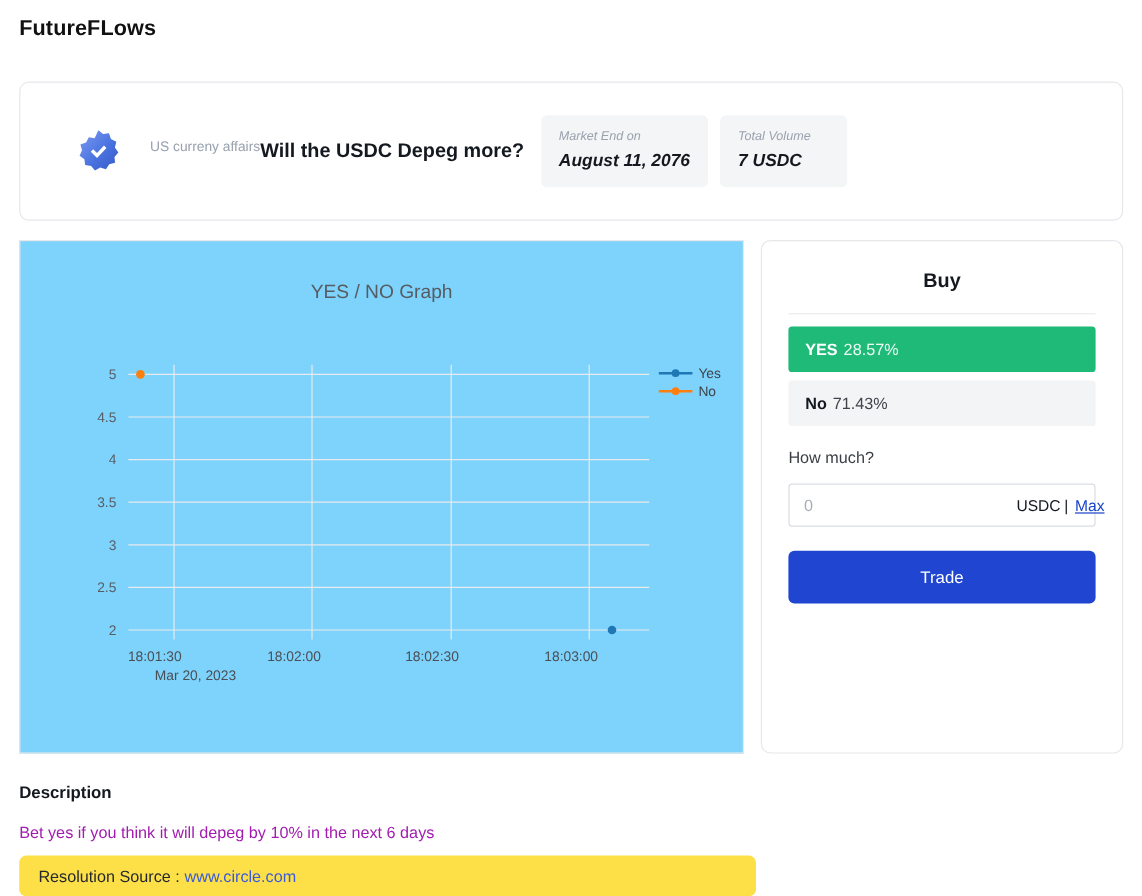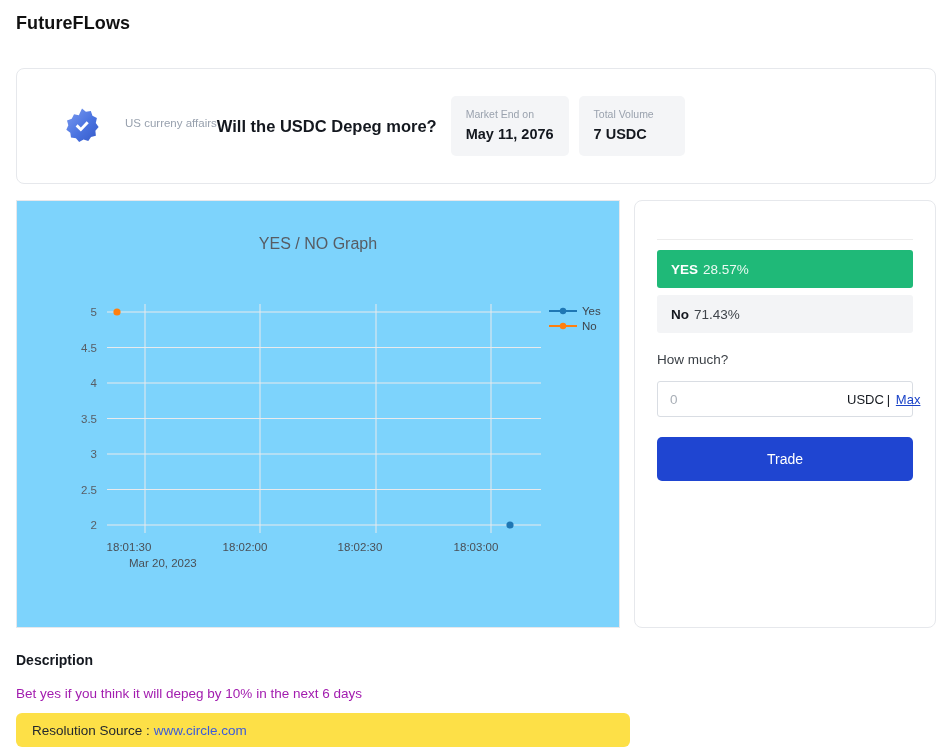--- a/index.html
+++ b/index.html
@@ -35,21 +35,21 @@
     font-size: 11.5px; color: #98a1ae; line-height: 16px; margin-bottom: 5px;
   }
   .market-question {
     font-size: 16.5px; font-weight: bold; color: #14181f; line-height: 22px;
     white-space: nowrap;
   }
 
   .stat-boxes { display: flex; margin-left: 14px; gap: 10px; }
   .stat-box {
     background: #f4f5f7; border-radius: 5px;
-    padding: 11px 15px 12px 15px; min-width: 106px;
+    padding: 11px 15px 12px 15px; min-width: 106px; font-style: italic;
   }
   .stat-label { font-size: 10.5px; color: #9aa2ae; line-height: 15px; margin-bottom: 3px; }
   .stat-value { font-size: 14.5px; font-weight: bold; color: #14181f; line-height: 19px; white-space: nowrap; }
 
   
   .chart-card {
     position: absolute; left: 16px; top: 200px;
     width: 604px; height: 428px;
     background: #7dd3fc; border: 1px solid #e6e8ec; border-radius: 0; padding-left: 21px;
   }
@@ -146,21 +146,21 @@
       </div>
 
       <div class="market-text">
         <div class="market-category">US curreny affairs</div>
         <div class="market-question">Will the USDC Depeg more?</div>
       </div>
 
       <div class="stat-boxes">
         <div class="stat-box">
           <div class="stat-label">Market End on</div>
-          <div class="stat-value">May 11, 2076</div>
+          <div class="stat-value">August 11, 2076</div>
         </div>
         <div class="stat-box">
           <div class="stat-label">Total Volume</div>
           <div class="stat-value">7 USDC</div>
         </div>
       </div>
 
     </div>
   </div>
 
@@ -205,20 +205,21 @@
           <text x="565" y="114" font-size="11.5" fill="#3f444b" font-family="Liberation Sans, sans-serif">Yes</text>
           <line x1="532" y1="125" x2="560" y2="125" stroke="#ff7f0e" stroke-width="2"></line>
           <circle cx="546" cy="125" r="3.2" fill="#ff7f0e"></circle>
           <text x="565" y="129" font-size="11.5" fill="#3f444b" font-family="Liberation Sans, sans-serif">No</text>
         </g>
       <text id="chart-xdate" x="112" y="366" font-size="11.5" fill="#4a4f56" font-family="Liberation Sans, sans-serif">Mar 20, 2023</text>
     </svg>
   </div>
 
   <div class="buy-card">
+    <div class="buy-title">Buy</div>
     <div class="buy-divider"></div>
 
 
     <div class="outcome selected">
       <span class="o-key">YES</span>
       <span class="o-val">28.57%</span>
     </div>
 
     <div class="outcome plain">
       <span class="o-key">No</span>

